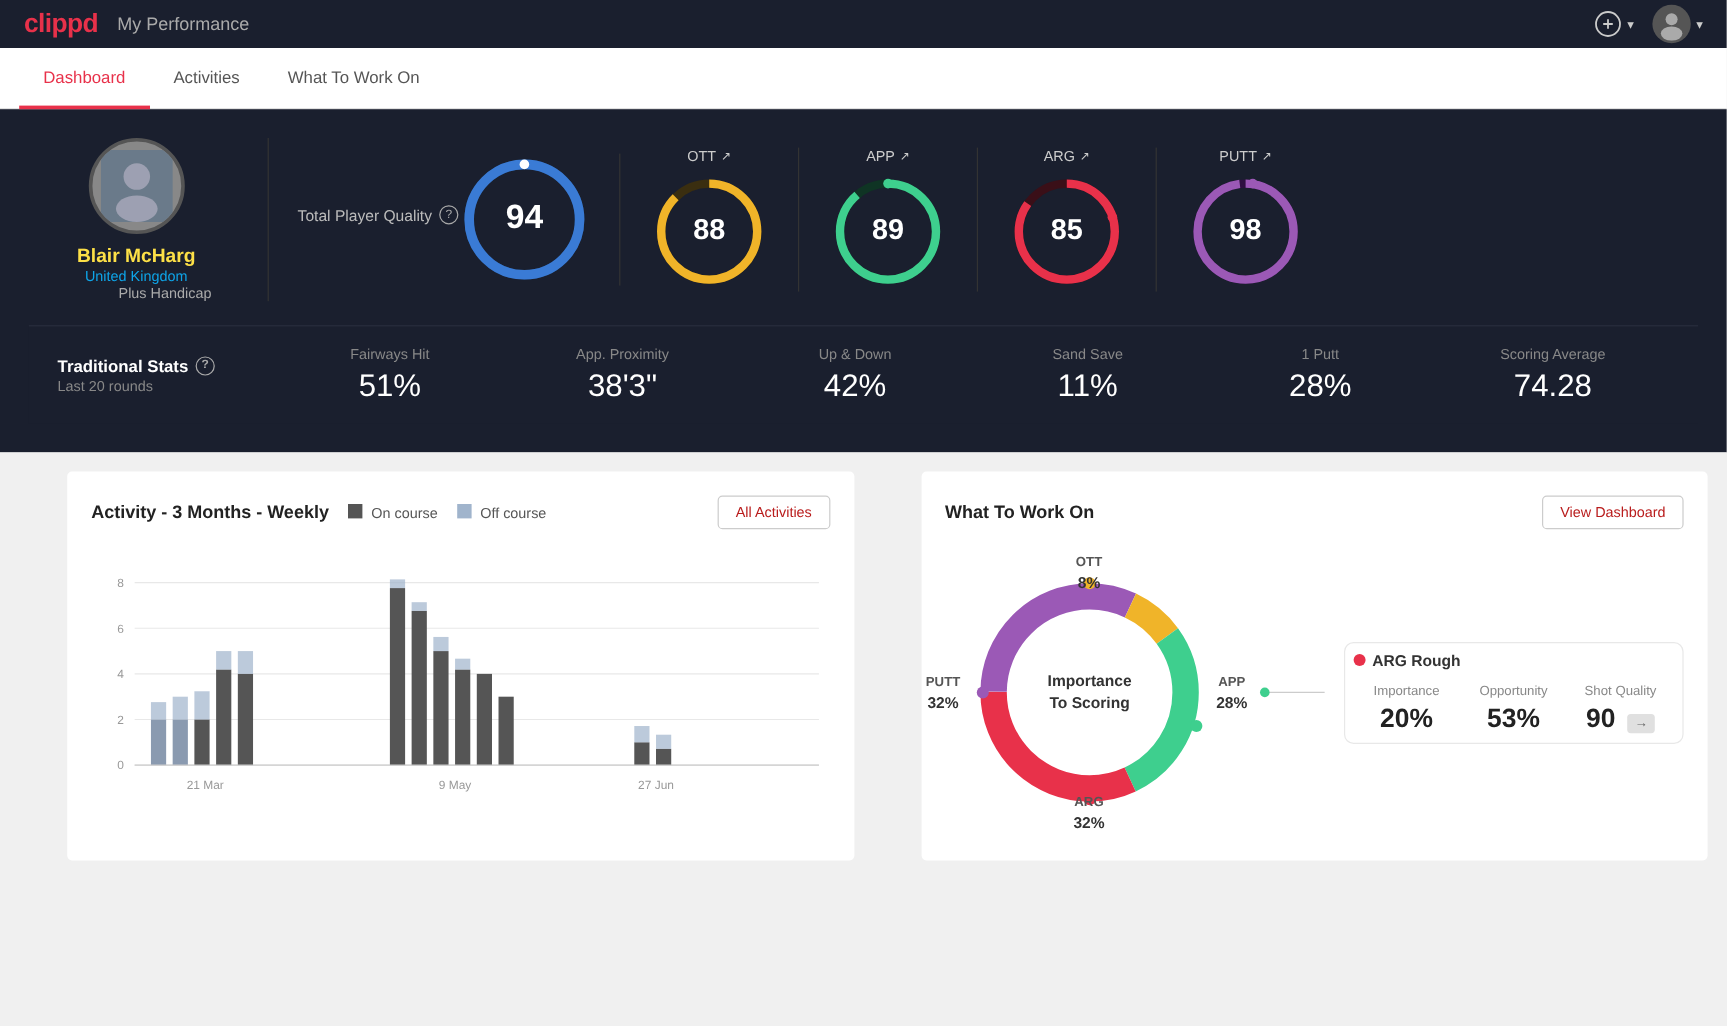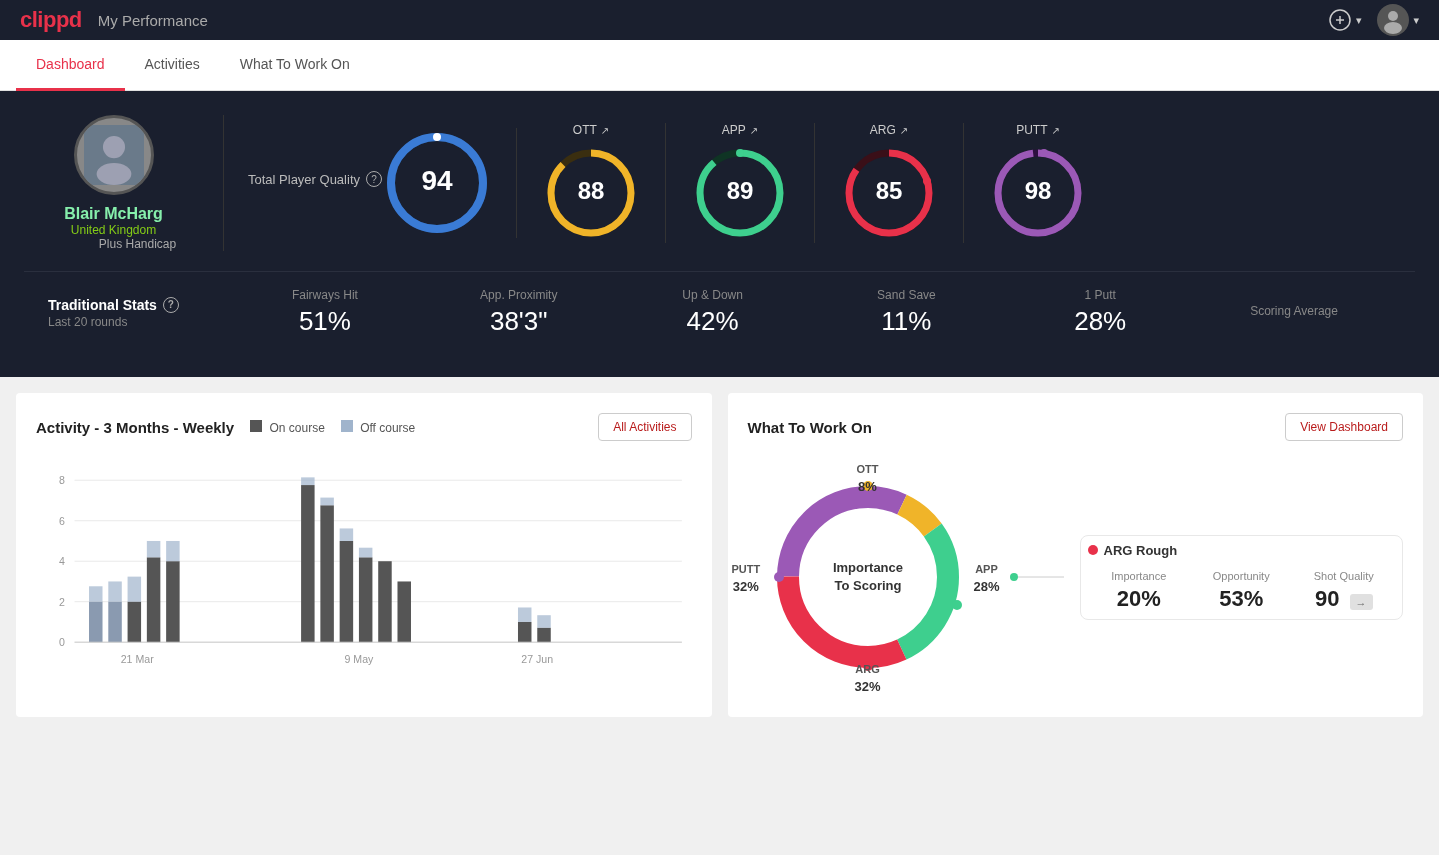--- a/index.html
+++ b/index.html
@@ -109,26 +109,26 @@
       background: #888;
       overflow: hidden;
       display: flex;
       align-items: center;
       justify-content: center;
       margin-bottom: 10px;
       border: 3px solid #555;
     }
     .player-avatar svg { width: 60px; height: 60px; }
     .player-name {
-      color: #86efac;
+      color: #fde047;
       font-weight: 700;
       font-size: 16px;
     }
     .player-country {
-      color: #84cc16;
+      color: #0ea5e9;
       font-size: 12px;
       text-align: center;
     }
     .player-handicap {
       color: #aaa;
       font-size: 12px;
       text-align: right;
       margin-left: 48px;
     }
 
@@ -230,20 +230,21 @@
       display: flex;
       gap: 16px;
       padding: 16px;
       background: #f0f0f0;
     }
     .panel {
       background: #fff;
       border-radius: 4px;
       padding: 20px;
       flex: 1;
+      margin-left: 40px;
     }
     .panel-header {
       display: flex;
       justify-content: space-between;
       align-items: center;
       margin-bottom: 16px;
     }
     .panel-title {
       font-size: 15px;
       font-weight: 600;
@@ -489,20 +490,21 @@
     <div class="stat-item">
       <div class="stat-name">Sand Save</div>
       <div class="stat-value">11%</div>
     </div>
     <div class="stat-item">
       <div class="stat-name">1 Putt</div>
       <div class="stat-value">28%</div>
     </div>
     <div class="stat-item">
       <div class="stat-name">Scoring Average</div>
+      <div class="stat-value">74.28</div>
     </div>
   </div>
 </section>
 
 <div class="bottom-panels">
 
   <div class="panel">
     <div class="panel-header">
       <div style="display:flex;align-items:center;gap:16px;">
         <span class="panel-title">Activity - 3 Months - Weekly</span>

